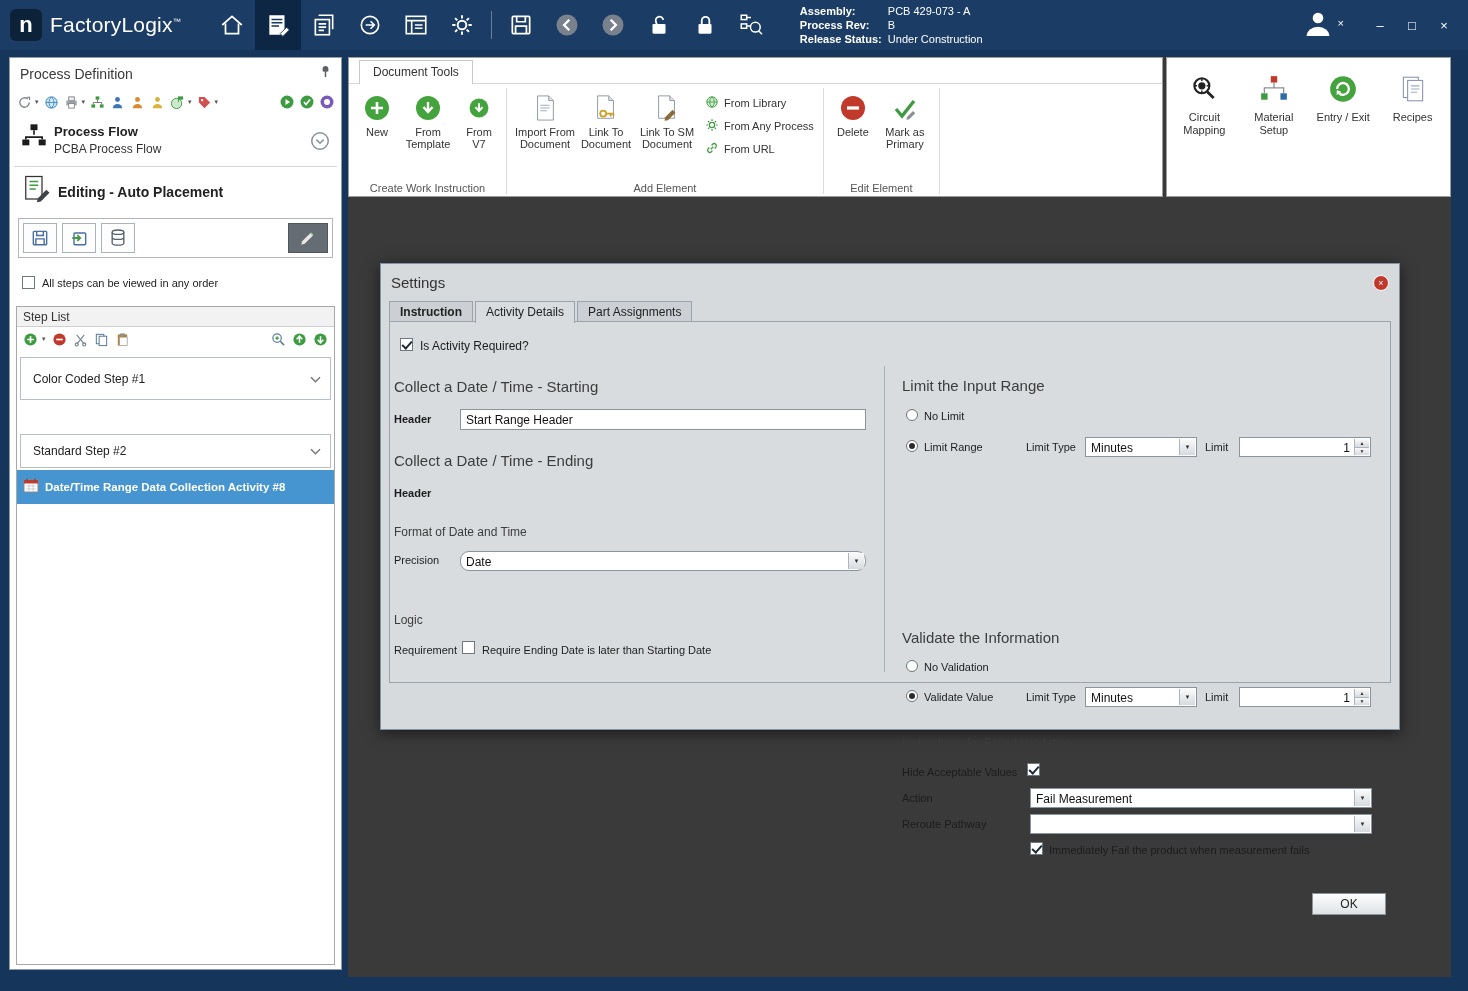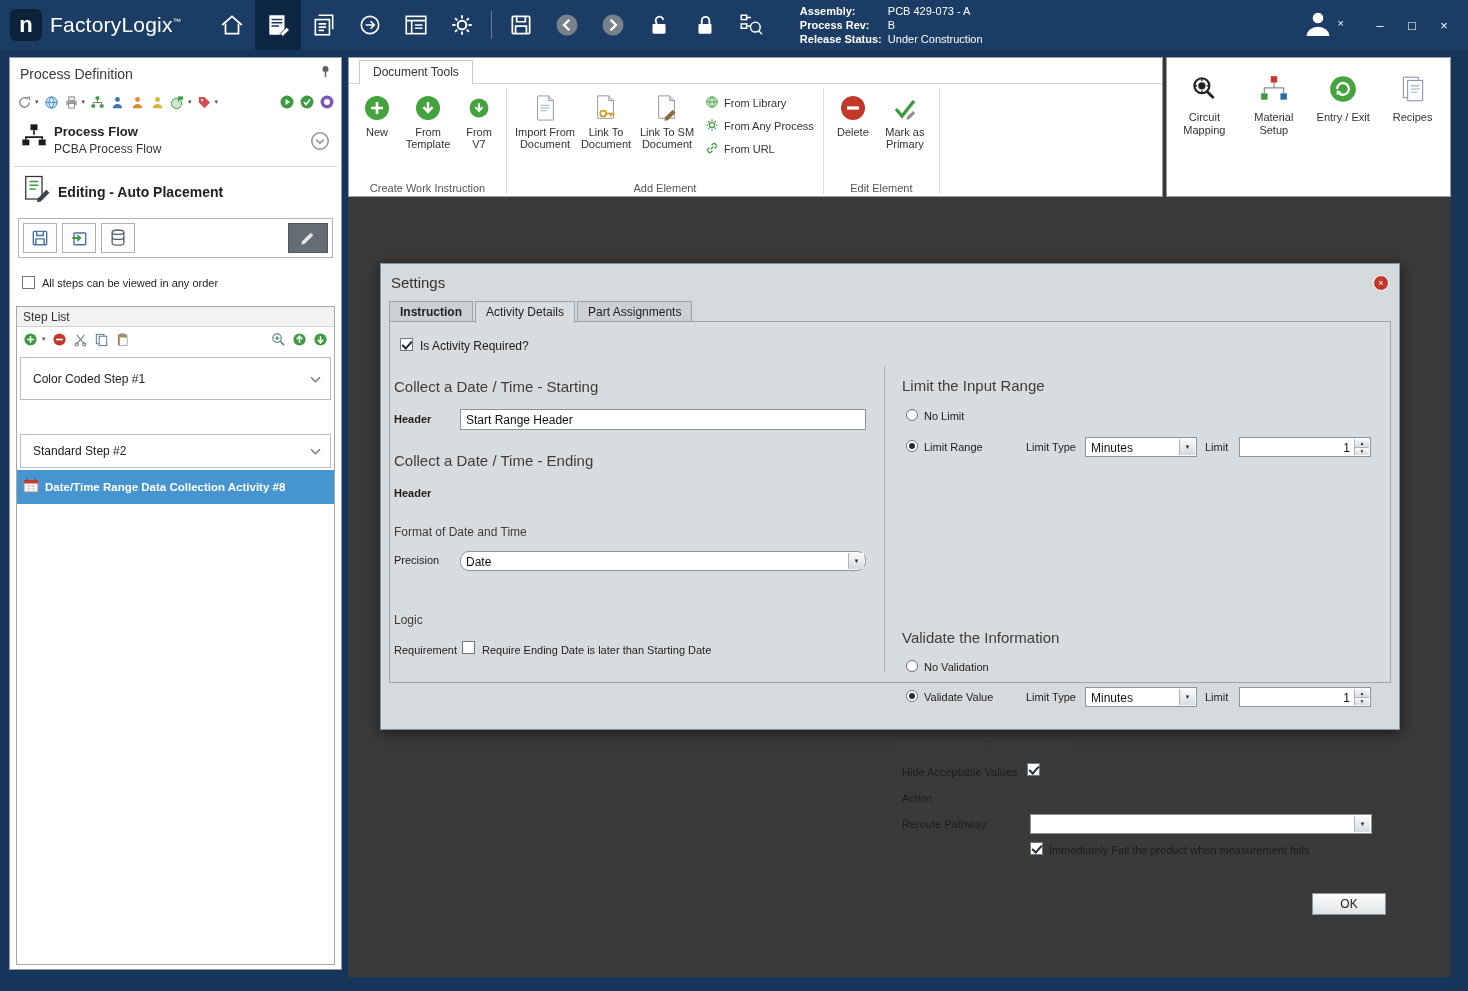--- a/index.html
+++ b/index.html
@@ -664,20 +664,24 @@
           <span class="spin-btns">
               <span class="spin-up">▲</span>
               <span class="spin-down">▼</span>
             </span>
         </div>
 
         <span class="h12" style="left:512px;top:414px;">Instructions for Failed Validation</span>
         <span class="lbl" style="left:512px;top:444px;">Hide Acceptable Values</span>
         <span class="checkbox cbx checked" style="left:637px;top:441px;"></span>
         <span class="lbl" style="left:512px;top:470px;">Action</span>
+        <div class="select" style="left:640px;top:466px;width:342px;">
+          <span class="select-text">Fail Measurement</span>
+          <span class="select-btn">▼</span>
+        </div>
         <span class="lbl" style="left:512px;top:496px;">Reroute Pathway</span>
         <div class="select" style="left:640px;top:492px;width:342px;">
           <span class="select-text"></span>
           <span class="select-btn">▼</span>
         </div>
         <span class="checkbox cbx checked" style="left:640px;top:520px;"></span>
         <span class="lbl" style="left:659px;top:522px;">Immediately Fail the product when measurement fails</span>
       </div>
 
       <div class="ok-btn">OK</div>

